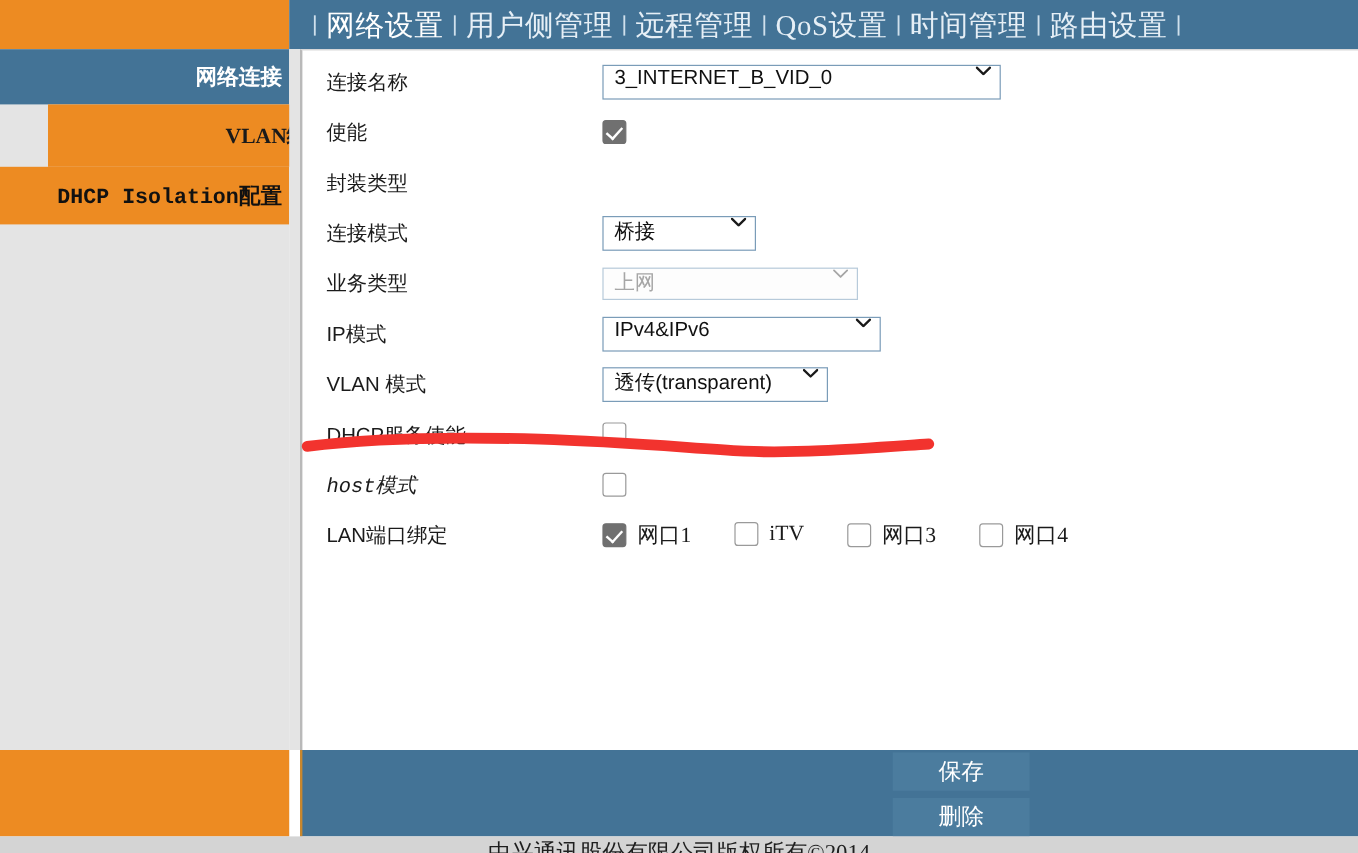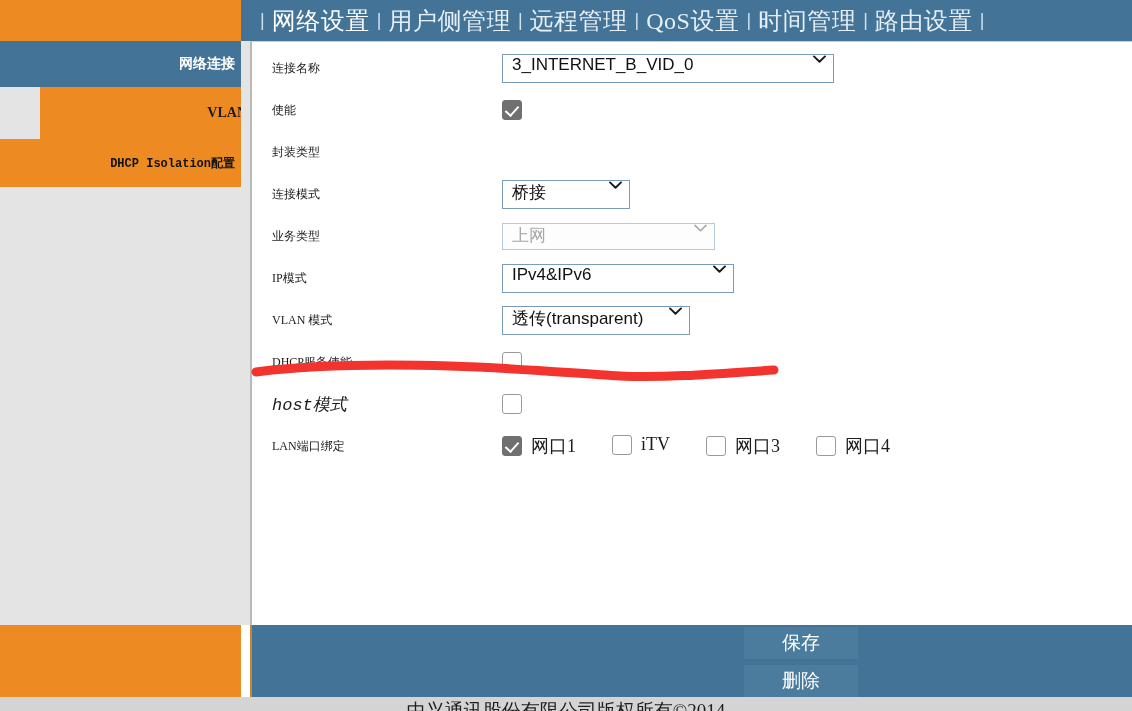--- a/index.html
+++ b/index.html
@@ -54,21 +54,21 @@
     position: absolute;
     left: 0; top: 41px;
     width: 241px; height: 656px;
     background: #e4e4e4;
   }
   .side-item {
     width: 241px;
     box-sizing: border-box;
     text-align: right;
     padding-right: 6px;
-    font-size: 14px;
+    font-size: 18px;
     font-weight: bold;
     display: flex;
     align-items: center;
     justify-content: flex-end;
     white-space: nowrap;
   }
   #side-net {
     height: 46px;
     background: #437396;
     color: #ffffff;
@@ -77,21 +77,21 @@
     height: 52px;
     background: #ED8B22;
     color: #1a1a1a;
     margin-left: 40px;
   }
   #side-dhcp {
     height: 48px;
     background: #ED8B22;
     color: #111111;
     font-family: "Liberation Mono", "DejaVu Sans Mono", monospace;
-    font-size: 12px;
+    font-size: 18px;
     font-weight: bold;
     text-align: right;
   }
   #side-bottom-orange {
     position: absolute;
     left: 0; top: 584px;
     width: 241px; height: 72px;
     background: #ED8B22;
   }
 
@@ -111,24 +111,24 @@
     position: absolute;
     left: 272px; top: 47px;
   }
   .row {
     display: flex;
     align-items: center;
     height: 42px;
   }
   .lbl {
     width: 230px;
-    font-size: 12px;
+    font-size: 17px;
     color: #1b1b1b;
     white-space: nowrap;
-    font-family: Liberation Serif, serif;
+    font-family: Liberation Sans, sans-serif;
   }
   .lbl.mono {
     font-family: "Liberation Mono", "DejaVu Sans Mono", monospace;
     font-size: 17px;
     font-style: italic;
   }
   .fld { display: flex; align-items: center; }
 
   
   .sel {

